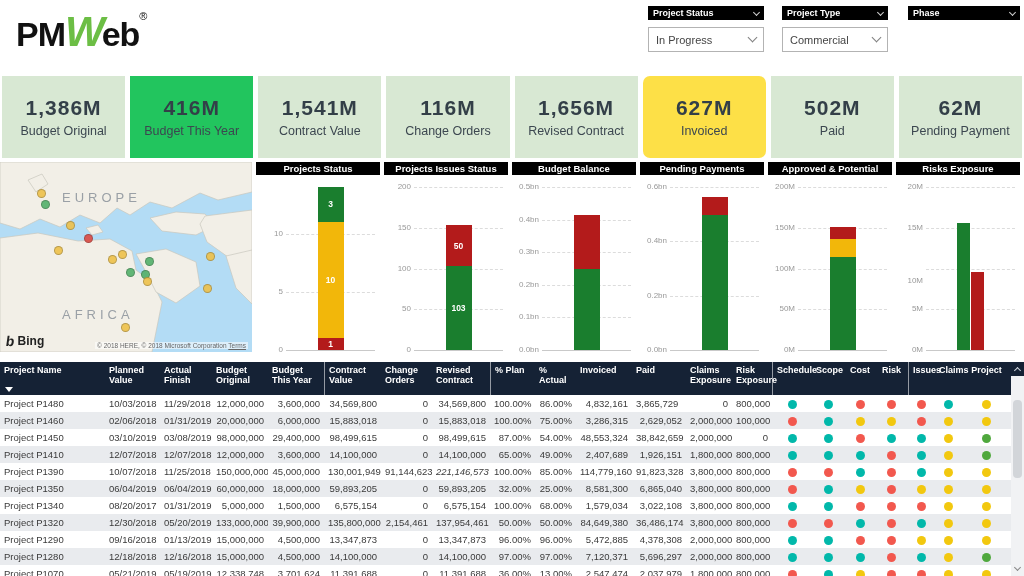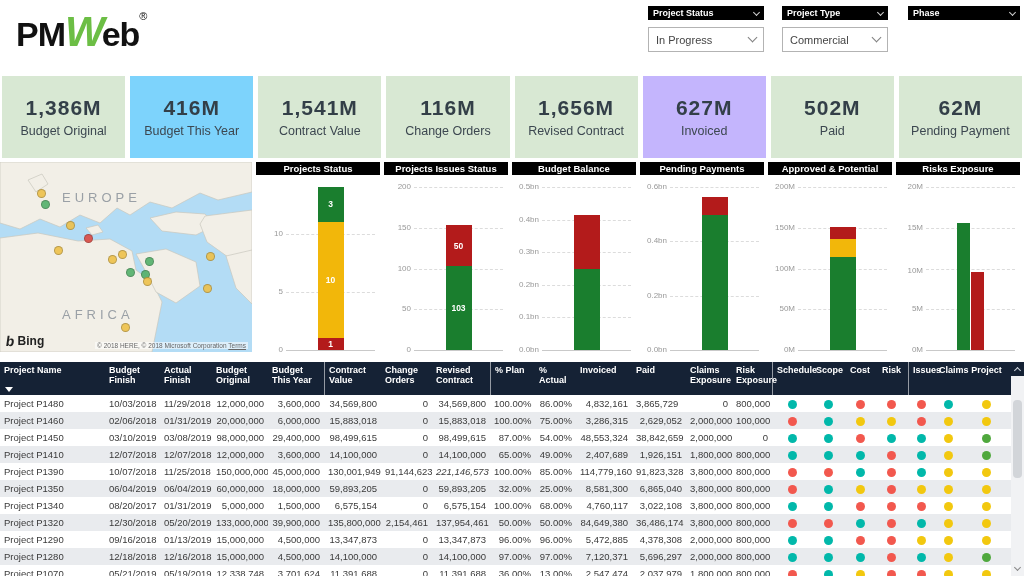--- a/index.html
+++ b/index.html
@@ -117,37 +117,37 @@
         <span class="chev small"></span>
       </div>
     </div>
   </div>
 
   <div class="kpi-row" id="kpi-row">
       <div class="kpi" style="background: rgb(216, 232, 211);">
         <div class="v">1,386M</div>
         <div class="l">Budget Original</div>
       </div>
-      <div class="kpi" style="background: #7dd3fc;">
+      <div class="kpi" style="background: #22c55e;">
         <div class="v">416M</div>
         <div class="l">Budget This Year</div>
       </div>
       <div class="kpi" style="background: rgb(216, 232, 211);">
         <div class="v">1,541M</div>
         <div class="l">Contract Value</div>
       </div>
       <div class="kpi" style="background: rgb(216, 232, 211);">
         <div class="v">116M</div>
         <div class="l">Change Orders</div>
       </div>
       <div class="kpi" style="background: rgb(216, 232, 211);">
         <div class="v">1,656M</div>
         <div class="l">Revised Contract</div>
       </div>
-      <div class="kpi" style="background: #c4b5fd;">
+      <div class="kpi" style="background: #fde047; border-radius: 7px;">
         <div class="v">627M</div>
         <div class="l">Invoiced</div>
       </div>
       <div class="kpi" style="background: rgb(216, 232, 211);">
         <div class="v">502M</div>
         <div class="l">Paid</div>
       </div>
       <div class="kpi" style="background: rgb(216, 232, 211);">
         <div class="v">62M</div>
         <div class="l">Pending Payment</div>
@@ -312,40 +312,40 @@
           </div>
         </div>
         <div class="chart-panel">
           <div class="chart-title">Risks Exposure</div>
           <div class="plot">
             <div class="gridline base" style="top: 163px;"></div>
             <div class="ticklab" style="top: 158px;">0M</div>
             <div class="gridline" style="top: 122.25px;"></div>
             <div class="ticklab" style="top: 117.25px;">5M</div>
             <div class="gridline" style="top: 81.5px;"></div>
-            <div class="ticklab" style="top: 79px;">10M</div>
+            <div class="ticklab" style="top: 89px;">10M</div>
             <div class="gridline" style="top: 40.75px;"></div>
             <div class="ticklab" style="top: 35.75px;">15M</div>
             <div class="gridline" style="top: 0px;"></div>
             <div class="ticklab" style="top: -5px;">20M</div>
             <div class="barwrap">
               <div class="cluster">
                 <div class="cbar" style="height: 127.14px; background: rgb(26, 126, 46);"></div>
                 <div class="cbar" style="height: 78.24px; background: rgb(179, 27, 27);"></div>
               </div>
             </div>
           </div>
         </div>
       </div>
   </div>
 
   <div class="tbl">
     <div class="thead" id="thead" style="background: rgb(21, 34, 53);">
         <div class="th" style="width: 105px; text-align: left;">Project Name<span class="sort-tri"></span></div>
-        <div class="th" style="width: 55px; text-align: left;">Budget Finish</div>
+        <div class="th" style="width: 55px; text-align: left;">Planned Value</div>
         <div class="th" style="width: 52px; text-align: left;">Actual Finish</div>
         <div class="th" style="width: 56px; text-align: left;">Budget Original</div>
         <div class="th" style="width: 56px; text-align: left;">Budget This Year</div>
         <div class="th sep" style="width: 57px; text-align: left;">Contract Value</div>
         <div class="th" style="width: 51px; text-align: left;">Change Orders</div>
         <div class="th" style="width: 58px; text-align: left;">Revised Contract</div>
         <div class="th sep" style="width: 45px; text-align: left;">% Plan</div>
         <div class="th" style="width: 41px; text-align: left;">% Actual</div>
         <div class="th" style="width: 56px; text-align: left;">Invoiced</div>
         <div class="th" style="width: 54px; text-align: left;">Paid</div>
@@ -502,21 +502,21 @@
           <div class="td" style="width: 105px; text-align: left;">Project P1340</div>
           <div class="td" style="width: 55px; text-align: right;">08/20/2017</div>
           <div class="td" style="width: 52px; text-align: right;">01/31/2019</div>
           <div class="td" style="width: 56px; text-align: right;">5,000,000</div>
           <div class="td" style="width: 56px; text-align: right;">1,500,000</div>
           <div class="td" style="width: 57px; text-align: right;">6,575,154</div>
           <div class="td" style="width: 51px; text-align: right;">0</div>
           <div class="td" style="width: 58px; text-align: right;">6,575,154</div>
           <div class="td" style="width: 45px; text-align: right;">100.00%</div>
           <div class="td" style="width: 41px; text-align: right;">68.00%</div>
-          <div class="td" style="width: 56px; text-align: right;">4,760,117</div>
+          <div class="td" style="width: 56px; text-align: right;">1,579,034</div>
           <div class="td" style="width: 54px; text-align: right;">3,022,108</div>
           <div class="td" style="width: 46px; text-align: right;">3,800,000</div>
           <div class="td" style="width: 40px; text-align: right;">800,000</div>
           <div class="td" style="width: 40px; text-align: center;"><span class="dot" style="background: rgb(1, 184, 170);"></span></div>
           <div class="td" style="width: 33px; text-align: center;"><span class="dot" style="background: rgb(1, 184, 170);"></span></div>
           <div class="td" style="width: 30px; text-align: center;"><span class="dot" style="background: rgb(242, 88, 78);"></span></div>
           <div class="td" style="width: 33px; text-align: center;"><span class="dot" style="background: rgb(242, 88, 78);"></span></div>
           <div class="td" style="width: 27px; text-align: center;"><span class="dot" style="background: rgb(242, 88, 78);"></span></div>
           <div class="td" style="width: 27px; text-align: center;"><span class="dot" style="background: rgb(242, 200, 15);"></span></div>
           <div class="td" style="width: 49px; text-align: center;"><span class="dot" style="background: rgb(242, 200, 15);"></span></div>

